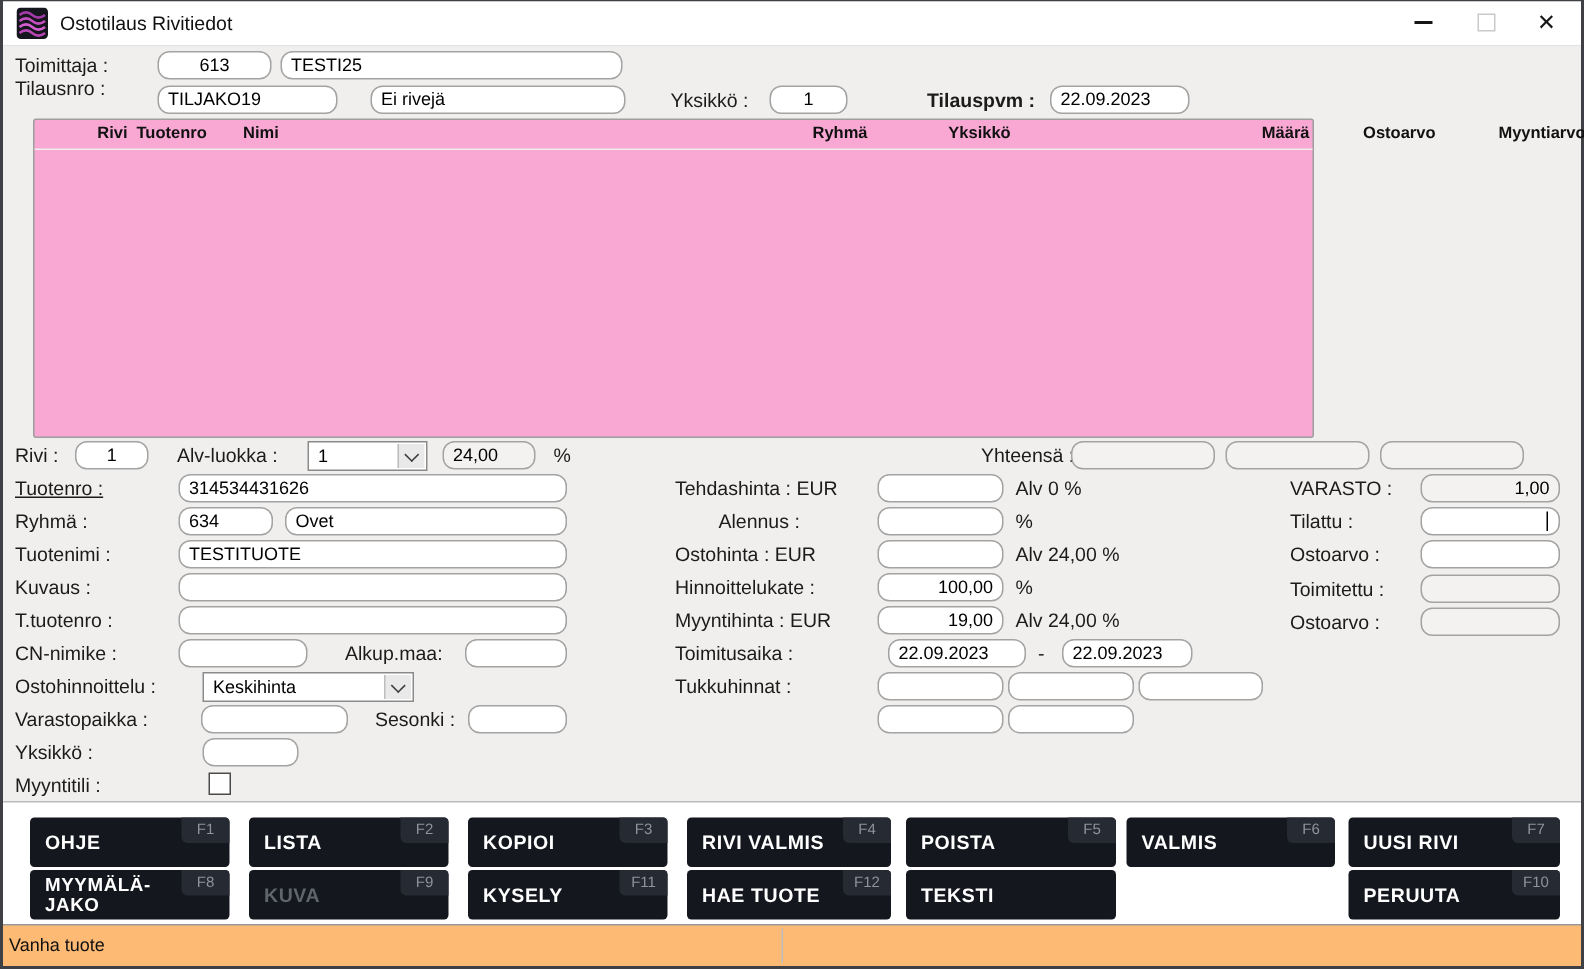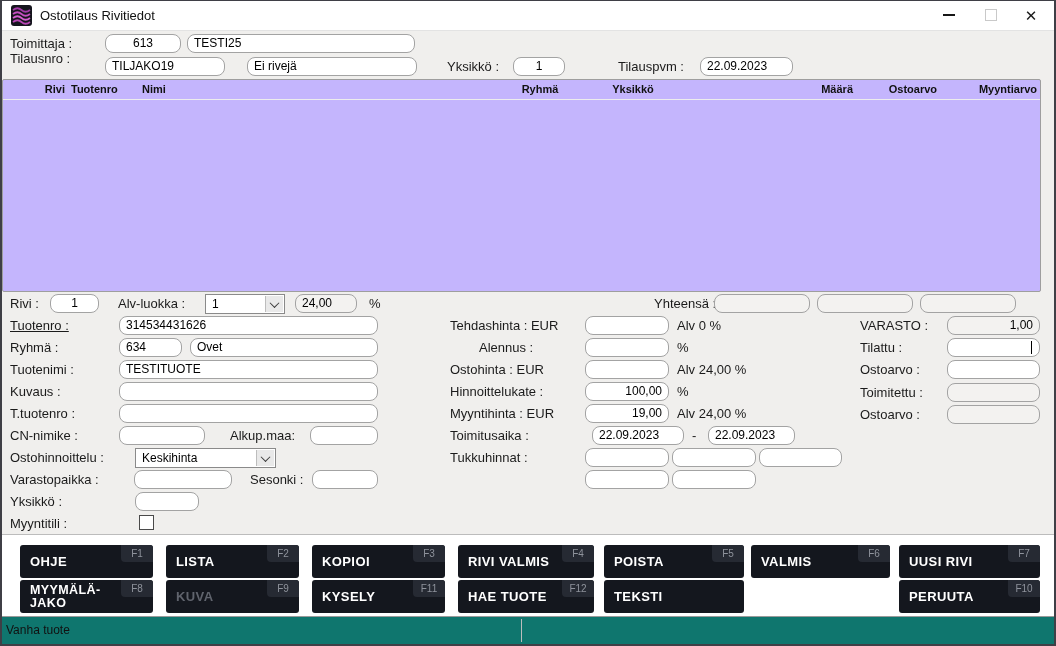--- a/index.html
+++ b/index.html
@@ -26,36 +26,36 @@
   .ctr{text-align:center;} .rt{text-align:right;}
   .combo{position:absolute;height:20px;box-sizing:border-box;background:#fff;border:1px solid #8a8a8a;
          font-size:12px;line-height:18px;padding:0 22px 0 6px;color:#000;white-space:nowrap;overflow:hidden;}
   .arrowbox{position:absolute;right:1px;top:1px;bottom:1px;width:17px;background:#e9e9e9;
             border-left:1px solid #bdbdbd;display:flex;align-items:center;justify-content:center;}
   .chev{display:inline-block;width:6px;height:6px;border-right:1.6px solid #3c3c3c;
         border-bottom:1.6px solid #3c3c3c;transform:rotate(45deg) translate(-1px,-1px);}
   .cb{position:absolute;width:15px;height:15px;background:#fff;border:1.5px solid #4a4a4a;box-sizing:border-box;}
   .caret{position:absolute;right:7px;top:2px;width:1px;height:13px;background:#000;}
   
-  .tablearea{position:absolute;left:0;top:78px;width:1039px;height:213px;background:#c4b5fd;
+  .tablearea{position:absolute;left:20px;top:78px;width:854px;height:213px;background:#f9a8d4;
              border:1px solid #9e9e9e;border-radius:2px;box-sizing:border-box;}
   .th{position:absolute;top:2px;height:15px;font-size:11px;font-weight:700;color:#111;line-height:15px;white-space:nowrap;}
   .thead-line{position:absolute;left:0;right:0;top:19px;height:1px;background:#ededed;}
   
   .btnpanel{position:absolute;left:0;right:0;top:533px;height:85px;background:#fff;
             border-top:1px solid #bcbcbc;border-bottom:1px solid #bcbcbc;box-sizing:border-box;}
   .fbtn{position:absolute;height:33px;background:#14171e;border-radius:3px;cursor:pointer;}
   .fbtn .bl{position:absolute;left:10px;top:0;height:33px;display:flex;align-items:center;
             font-size:13px;font-weight:700;letter-spacing:.4px;color:#fff;white-space:nowrap;}
   .fbtn .fk{position:absolute;right:0;top:0;width:32px;height:17px;background:#262a33;
             border-radius:0 3px 0 4px;color:#8f939c;font-size:10px;text-align:center;line-height:17px;}
   .fbtn.wrap .bl{white-space:normal;width:82px;line-height:13px;font-size:12.5px;}
   .fbtn.disabled .bl{color:#60646d;}
   
-  .statusbar{position:absolute;left:0;right:0;bottom:0;height:27px;background:#0f766e;
+  .statusbar{position:absolute;left:0;right:0;bottom:0;height:27px;background:#fdba74;
              border-top:1px solid #9a9a9a;}
   .statustext{position:absolute;left:4px;top:0;height:26px;line-height:26px;font-size:12px;color:#111;}
   .statusdiv{position:absolute;left:519px;top:2px;bottom:2px;width:1px;background:#bdbdbd;}
 </style>
 </head>
 <body>
 
 <div class="window">
 
   <div class="titlebar">
@@ -80,21 +80,21 @@
 
   <div class="lbl" style="left:8px;top:33px;">Toimittaja :</div>
   <div class="fld ctr" style="left:103px;top:33px;width:76px;">613</div>
   <div class="fld" style="left:185px;top:33px;width:228px;">TESTI25</div>
 
   <div class="lbl" style="left:8px;top:48px;">Tilausnro :</div>
   <div class="fld" style="left:103px;top:56px;width:120px;">TILJAKO19</div>
   <div class="fld" style="left:245px;top:56px;width:170px;">Ei rivejä</div>
   <div class="lbl" style="left:445px;top:56px;">Yksikkö :</div>
   <div class="fld ctr" style="left:511px;top:56px;width:52px;">1</div>
-  <div class="lbl" style="left:616px;top:56px;">Tilauspvm :</div>
+  <div class="lbl" style="left:616px;top:56px;font-weight:bold;">Tilauspvm :</div>
   <div class="fld" style="left:698px;top:56px;width:93px;">22.09.2023</div>
 
   <div class="tablearea">
     <div class="th" style="left:32px;width:30px;text-align:right;">Rivi</div>
     <div class="th" style="left:68px;">Tuotenro</div>
     <div class="th" style="left:139px;">Nimi</div>
     <div class="th" style="left:502px;width:70px;text-align:center;">Ryhmä</div>
     <div class="th" style="left:592px;width:76px;text-align:center;">Yksikkö</div>
     <div class="th" style="left:788px;width:62px;text-align:right;">Määrä</div>
     <div class="th" style="left:862px;width:72px;text-align:right;">Ostoarvo</div>

